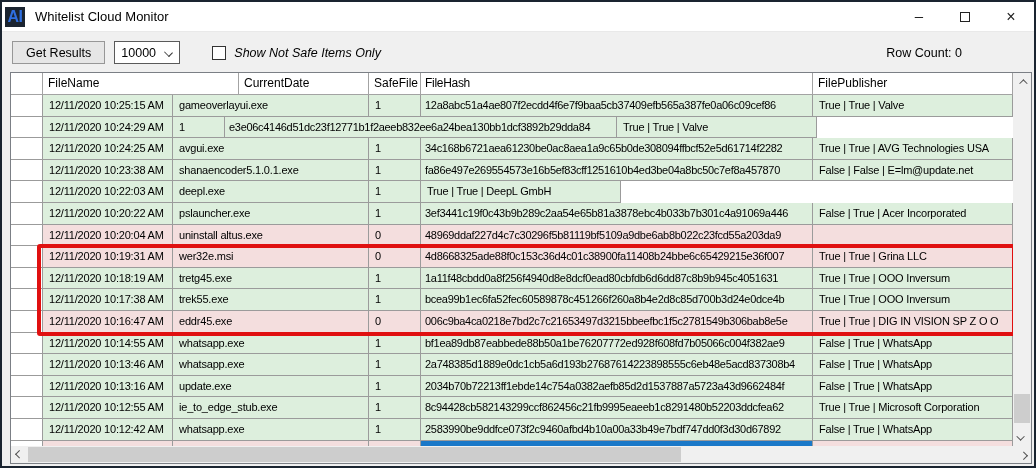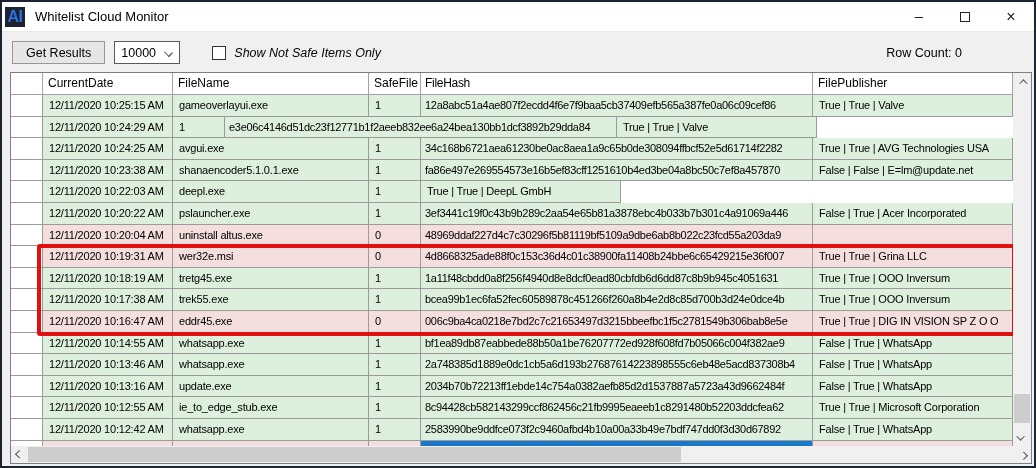--- a/index.html
+++ b/index.html
@@ -109,22 +109,22 @@
       <span class="checkbox"></span>
       <span class="chk-label">Show Not Safe Items Only</span>
     </div>
     <div class="row-count">Row Count: 0</div>
   </div>
 
   <div class="grid">
     <div class="grid-inner">
       <div class="hdr-row" id="hdr">
           <div class="hcell stub"></div>
+          <div class="hcell c-name">FileName</div>
           <div class="hcell c-date">CurrentDate</div>
-          <div class="hcell c-name">FileName</div>
           <div class="hcell c-safe">SafeFile</div>
           <div class="hcell c-hash">FileHash</div>
           <div class="hcell c-pub">FilePublisher</div>
         </div>
       <div id="rows">
           <div class="grow row-green">
             <div class="gcell stub"></div>
             <div class="gcell c-date">12/11/2020 10:25:15 AM</div>
             <div class="gcell c-name">gameoverlayui.exe</div>
             <div class="gcell c-safe">1</div>

